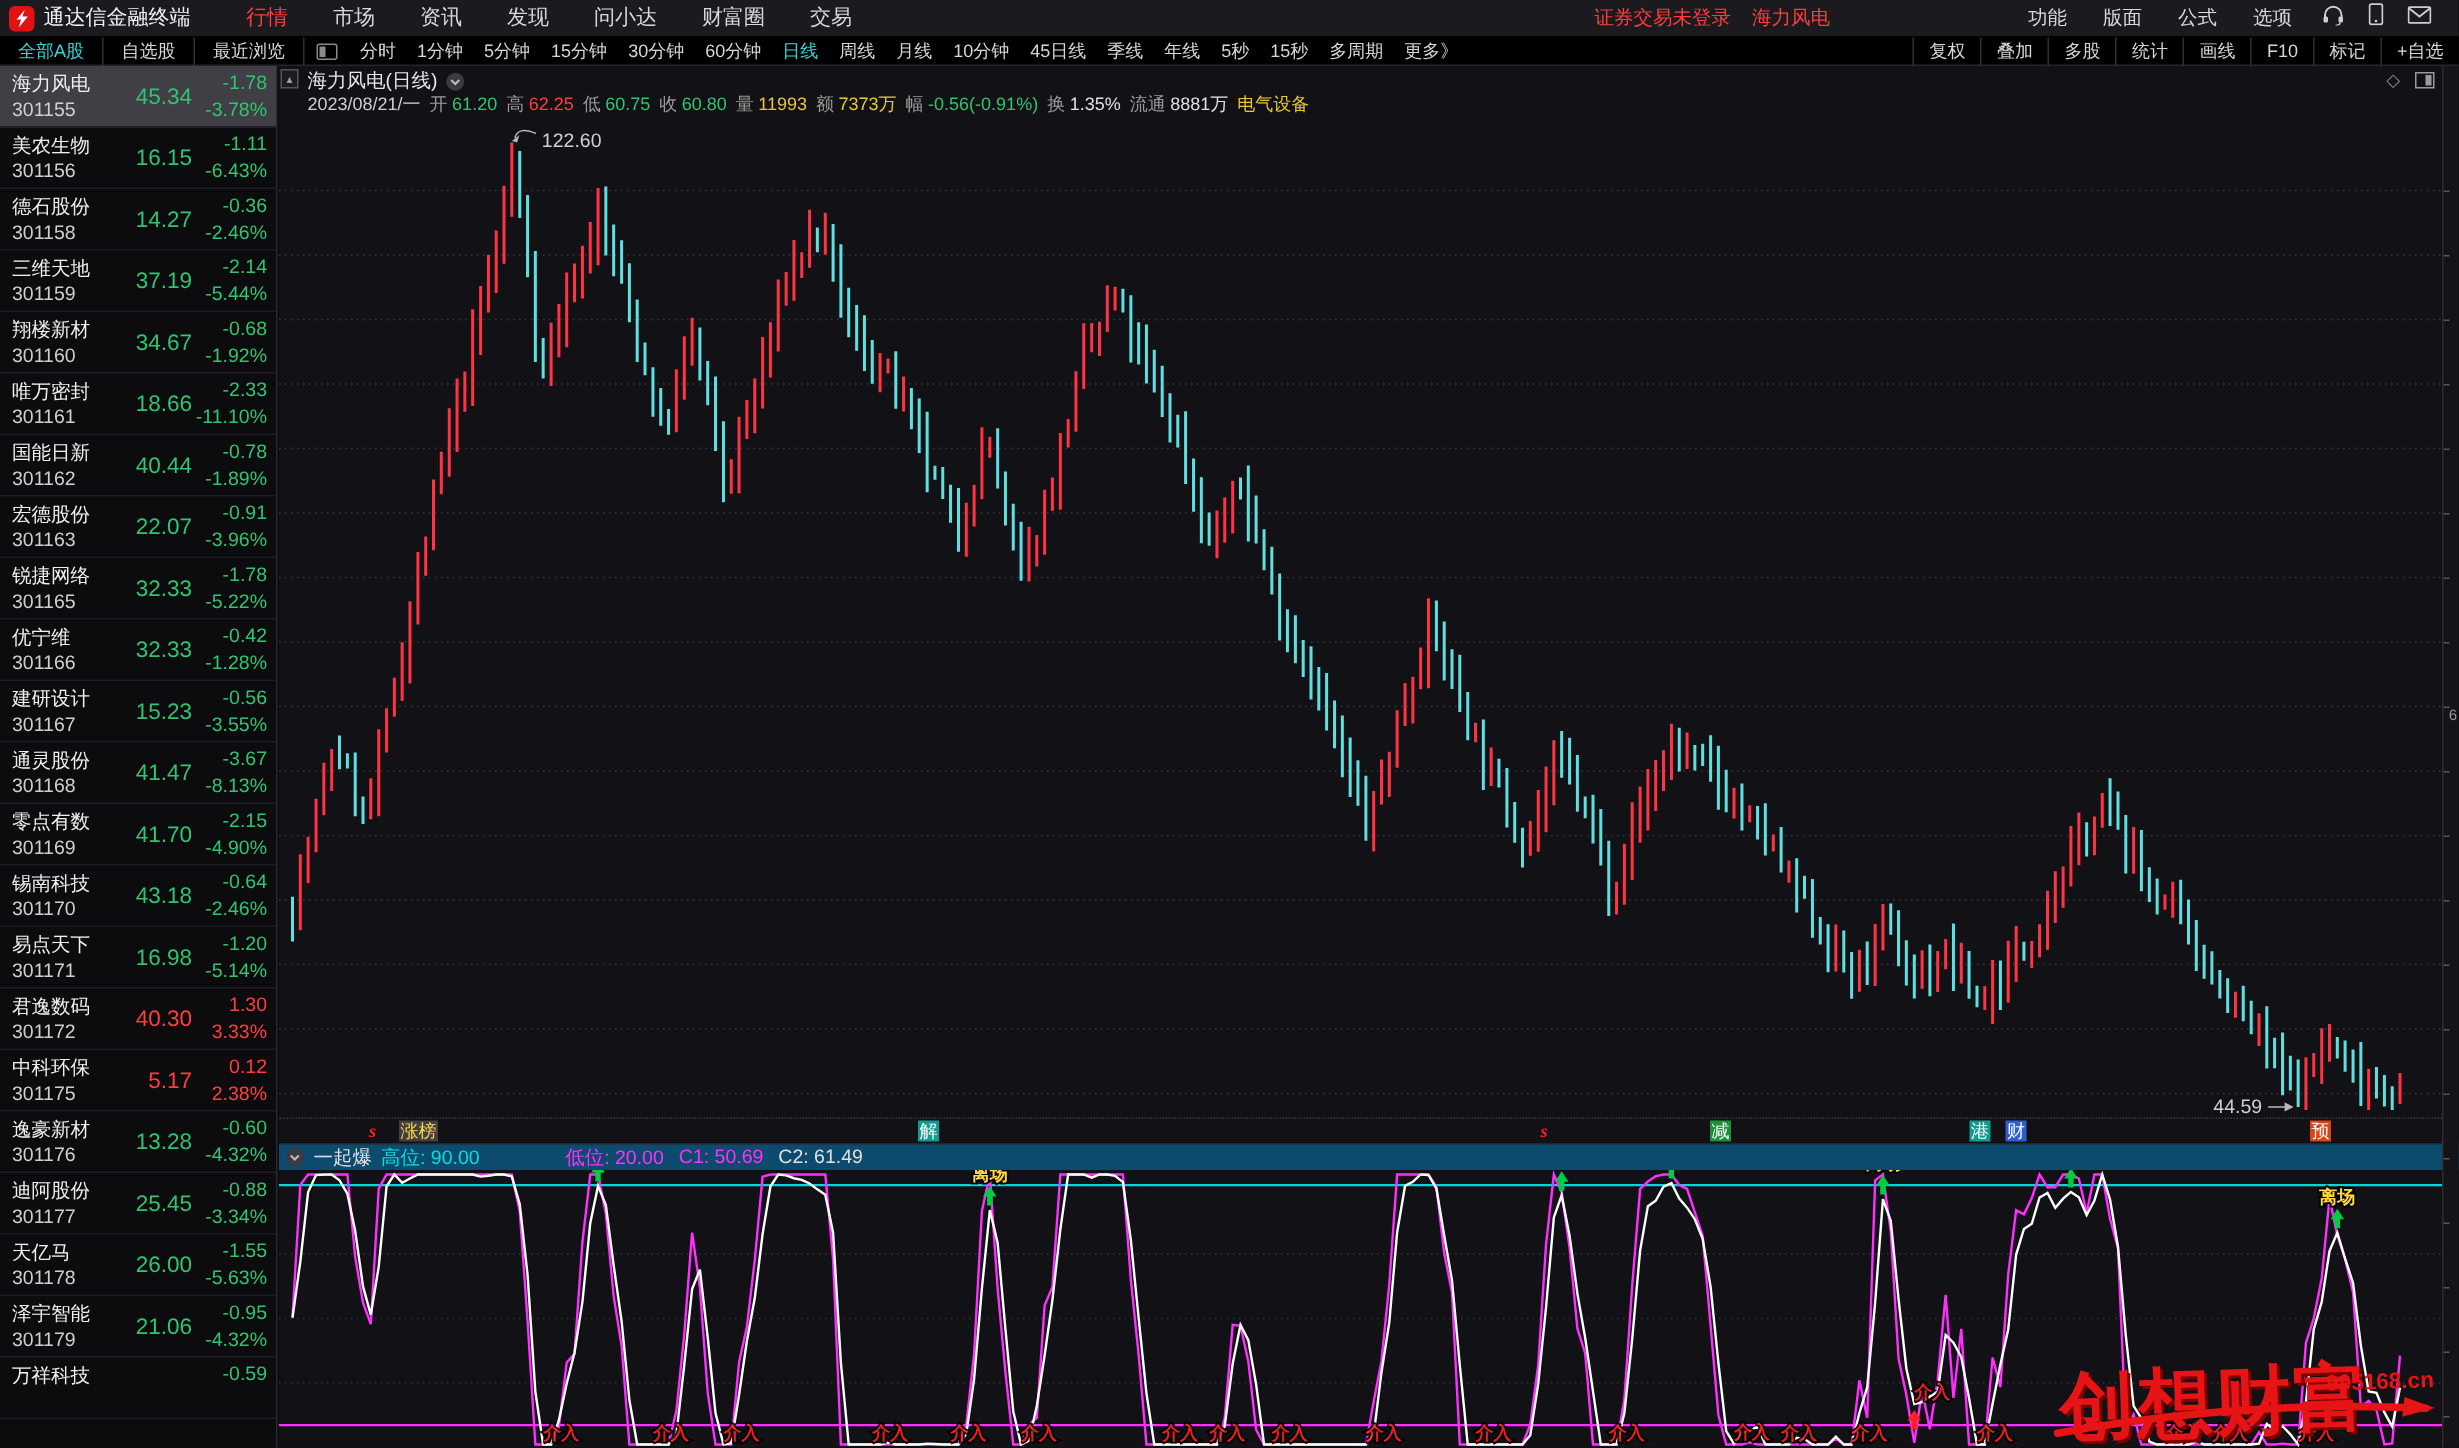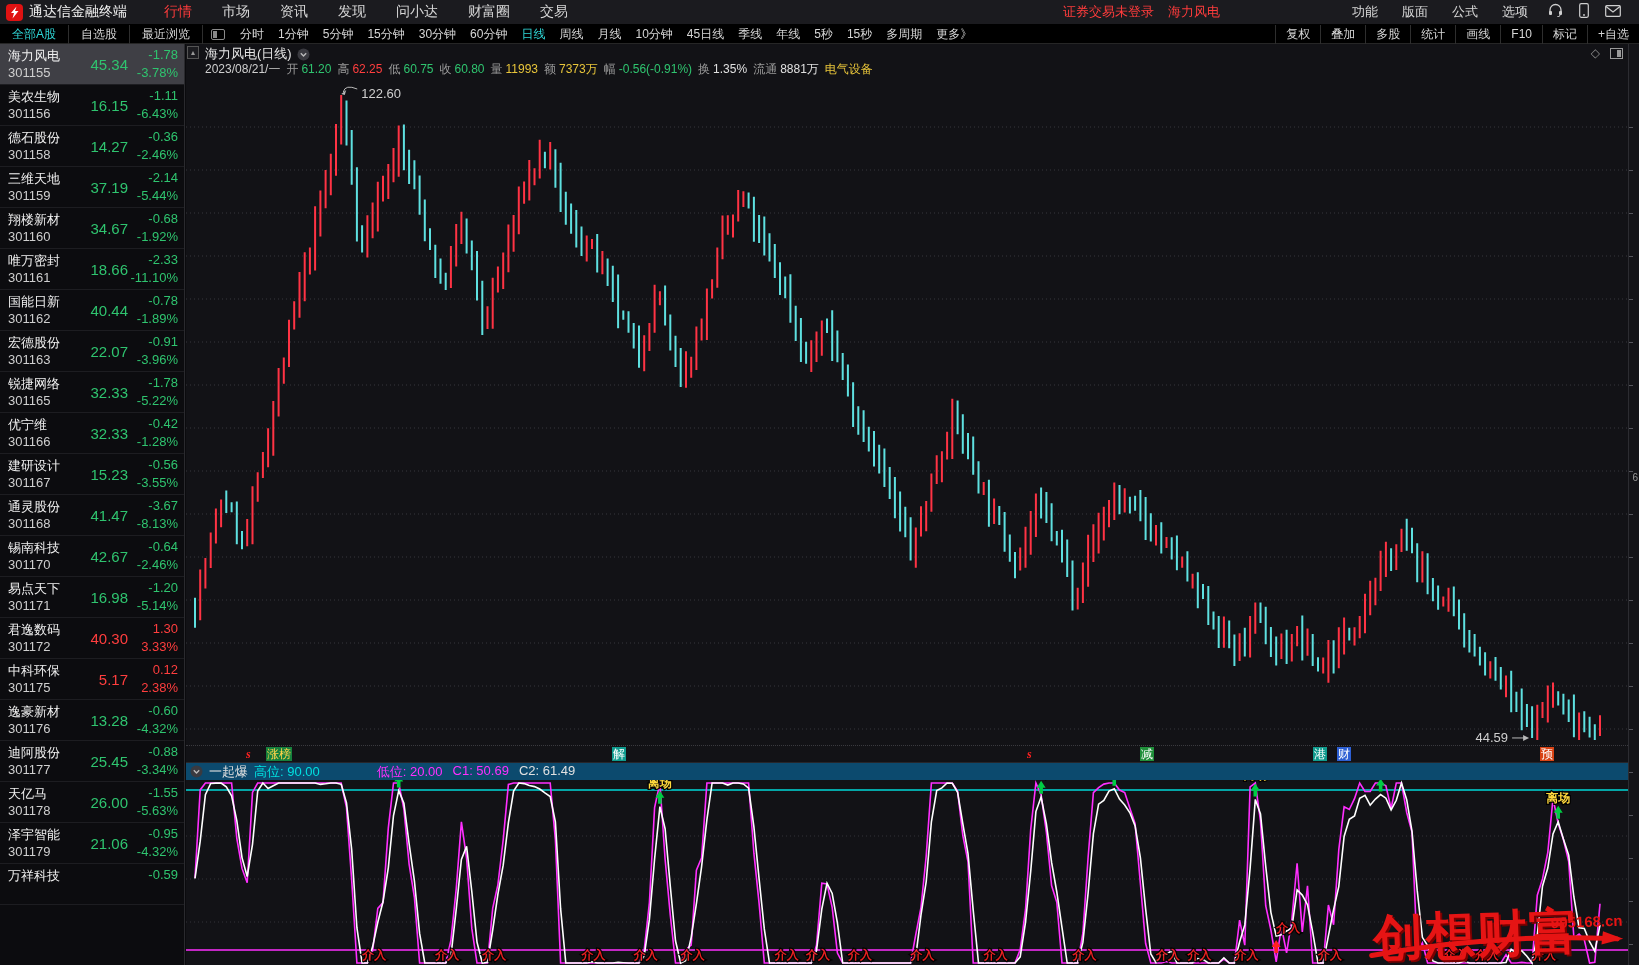--- a/index.html
+++ b/index.html
@@ -232,23 +232,30 @@
       <span class="spct dn">-3.55%</span>
     </div>
     <div class="srow">
       <span class="sname">通灵股份</span>
       <span class="scode">301168</span>
       <span class="sprice dn">41.47</span>
       <span class="schange dn">-3.67</span>
       <span class="spct dn">-8.13%</span>
     </div>
     <div class="srow">
+      <span class="sname">零点有数</span>
+      <span class="scode">301169</span>
+      <span class="sprice dn">41.70</span>
+      <span class="schange dn">-2.15</span>
+      <span class="spct dn">-4.90%</span>
+    </div>
+    <div class="srow">
       <span class="sname">锡南科技</span>
       <span class="scode">301170</span>
-      <span class="sprice dn">42.67</span>
+      <span class="sprice dn">43.18</span>
       <span class="schange dn">-0.64</span>
       <span class="spct dn">-2.46%</span>
     </div>
     <div class="srow">
       <span class="sname">易点天下</span>
       <span class="scode">301171</span>
       <span class="sprice dn">16.98</span>
       <span class="schange dn">-1.20</span>
       <span class="spct dn">-5.14%</span>
     </div>
@@ -340,21 +347,21 @@
       <path d="M171.2453531598513 11 Q 159.2453531598513 6 157.2453531598513 14" fill="none" stroke="#b8b8b8"></path>
       <path d="M155.2453531598513 16 l5 -4 l-1.5 5 Z" fill="#b8b8b8"></path>
       <text x="175.2453531598513" y="20" fill="#cfcfcf" font-size="13">122.60</text>
       <text x="1322.100371747212" y="663.95842" fill="#cfcfcf" font-size="13" text-anchor="end">44.59</text>
       <line x1="1326.100371747212" y1="659.95842" x2="1341.100371747212" y2="659.95842" stroke="#b8b8b8"></line>
       <path d="M1343.100371747212 659.95842 l-6 -3 v6 Z" fill="#b8b8b8"></path>
     </svg>
 
   <div class="marker-row" id="markerRow">
       <span class="emk" style="left: 59px; background: transparent; color: rgb(255, 32, 32); font-weight: 900; font-style: italic; font-family: &quot;Liberation Serif&quot;, serif;">s</span>
-      <span class="emk" style="left: 80px; background: #15803d; color: rgb(255, 210, 74);">涨榜</span>
+      <span class="emk" style="left: 80px; background: #404040; color: rgb(255, 210, 74);">涨榜</span>
       <span class="emk" style="left: 426px; background: rgb(15, 155, 142); color: rgb(255, 255, 255);">解</span>
       <span class="emk" style="left: 840px; background: transparent; color: rgb(255, 32, 32); font-weight: 900; font-style: italic; font-family: &quot;Liberation Serif&quot;, serif;">s</span>
       <span class="emk" style="left: 954px; background: rgb(31, 143, 58); color: rgb(255, 255, 255);">减</span>
       <span class="emk" style="left: 1127px; background: rgb(15, 155, 142); color: rgb(255, 255, 255);">港</span>
       <span class="emk" style="left: 1151px; background: rgb(45, 95, 211); color: rgb(255, 255, 255);">财</span>
       <span class="emk" style="left: 1354px; background: rgb(216, 67, 21); color: rgb(255, 255, 255);">预</span>
     </div>
 
   <div class="indicator-header">
     <svg width="13" height="13" viewBox="0 0 13 13">

